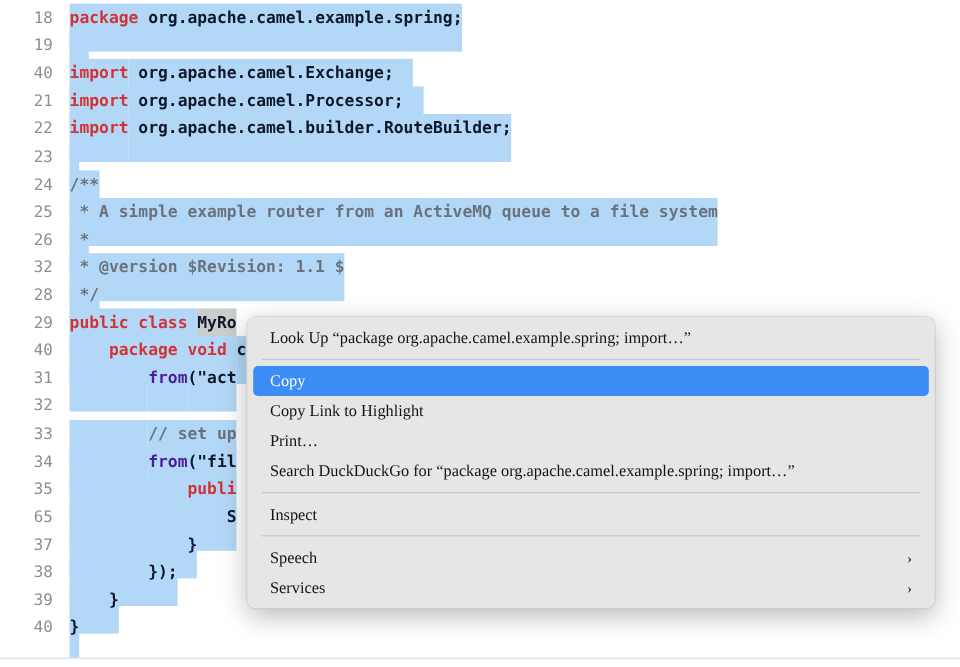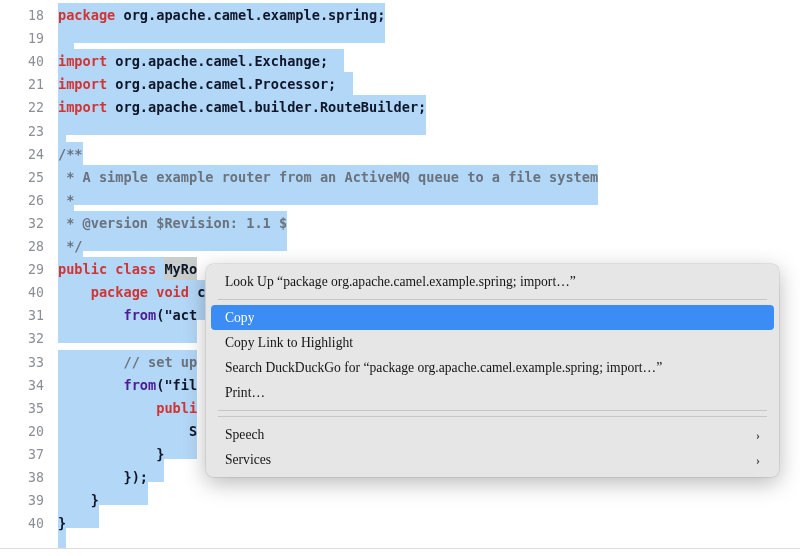--- a/index.html
+++ b/index.html
@@ -127,46 +127,49 @@
       <div class="code-line"><div class="gutter">26</div><div class="code-text"><span class="c sel"> *</span></div></div>
       <div class="code-line"><div class="gutter">32</div><div class="code-text"><span class="c sel"> * @version $Revision: 1.1 $</span></div></div>
       <div class="code-line"><div class="gutter">28</div><div class="code-text"><span class="c sel"> */</span></div></div>
       <div class="code-line"><div class="gutter">29</div><div class="code-text"><span class="k sel">public class </span><span class="p sel hl">MyRo</span></div></div>
       <div class="code-line"><div class="gutter">40</div><div class="code-text"><span class="p sel">    </span><span class="k sel">package void </span><span class="p sel">c</span></div></div>
       <div class="code-line"><div class="gutter">31</div><div class="code-text"><span class="p sel">        </span><span class="m sel">from</span><span class="p sel">("act</span></div></div>
       <div class="code-line"><div class="gutter">32</div><div class="code-text"><span class="p">                                           </span></div></div>
       <div class="code-line"><div class="gutter">33</div><div class="code-text"><span class="p sel">        </span><span class="c sel">// set up</span></div></div>
       <div class="code-line"><div class="gutter">34</div><div class="code-text"><span class="p sel">        </span><span class="m sel">from</span><span class="p sel">("fil</span></div></div>
       <div class="code-line"><div class="gutter">35</div><div class="code-text"><span class="p sel">            </span><span class="k sel">publi</span></div></div>
-      <div class="code-line"><div class="gutter">20</div><div class="code-text"><span class="p sel">                S</span></div></div>
+      <div class="code-line"><div class="gutter">65</div><div class="code-text"><span class="p sel">                S</span></div></div>
       <div class="code-line"><div class="gutter">37</div><div class="code-text"><span class="p sel">            }</span></div></div>
       <div class="code-line"><div class="gutter">38</div><div class="code-text"><span class="p sel">        });</span></div></div>
       <div class="code-line"><div class="gutter">39</div><div class="code-text"><span class="p sel">    }</span></div></div>
       <div class="code-line"><div class="gutter">40</div><div class="code-text"><span class="p sel">}</span></div></div>
     </div>
 </div>
 
 <div id="context-menu">
     <div class="menu-item">
       <span class="label">Look Up “package org.apache.camel.example.spring;  import…”</span>
     </div>
     <div class="menu-sep"></div>
     <div class="menu-item selected">
       <span class="label">Copy</span>
     </div>
     <div class="menu-item">
       <span class="label">Copy Link to Highlight</span>
     </div>
     <div class="menu-item">
+      <span class="label">Print…</span>
+    </div>
+    <div class="menu-item">
       <span class="label">Search DuckDuckGo for “package org.apache.camel.example.spring;  import…”</span>
     </div>
+    <div class="menu-sep"></div>
     <div class="menu-item">
-      <span class="label">Print…</span>
+      <span class="label">Inspect</span>
     </div>
-    <div class="menu-sep"></div>
     <div class="menu-sep"></div>
     <div class="menu-item">
       <span class="label">Speech</span>
       <span class="chev">›</span>
     </div>
     <div class="menu-item">
       <span class="label">Services</span>
       <span class="chev">›</span>
     </div>
   </div>

